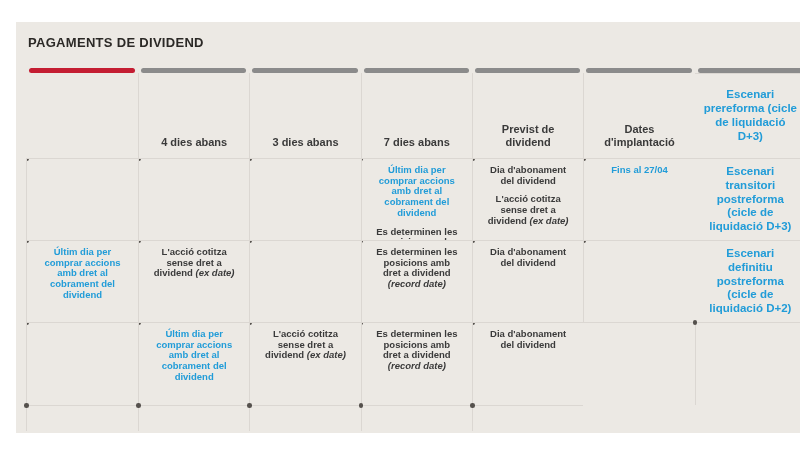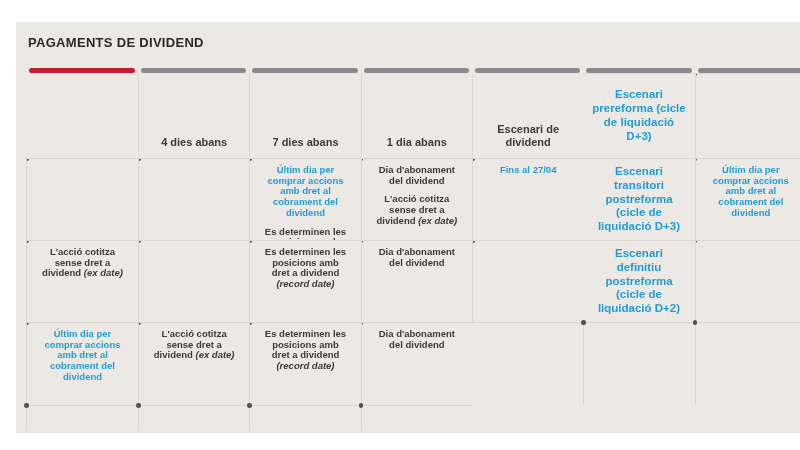--- a/index.html
+++ b/index.html
@@ -63,27 +63,30 @@
       <div class="bar"></div>
       <div class="bar"></div>
       <div class="bar"></div>
       <div class="cell hcell">
         <span></span>
       </div>
       <div class="cell hcell bl">
         <span>4 dies abans</span>
       </div>
       <div class="cell hcell bl">
+        <span>3 dies abans</span>
+      </div>
+      <div class="cell hcell bl">
         <span>7 dies abans</span>
       </div>
       <div class="cell hcell bl">
-        <span>1 dia abans</span>
+        <span>Previst de dividend</span>
       </div>
       <div class="cell hcell bl">
-        <span>Escenari de dividend</span>
+        <span>Dates d'implantació</span>
       </div>
       <div class="cell rhead bt">Escenari prereforma (cicle de liquidació D+3)</div>
       <div class="cell dcell bl bt dot"></div>
       <div class="cell dcell bl bt dot"></div>
       <div class="cell dcell bl bt dot"></div>
       <div class="cell dcell bl bt dot">
         <p class="para blue"><span>Últim dia per comprar accions amb dret al cobrament del dividend</span></p>
         <p class="para dark"><span>Es determinen les posicions amb dret a dividend </span><i>(record date)</i></p>
       </div>
       <div class="cell dcell bl bt dot">

